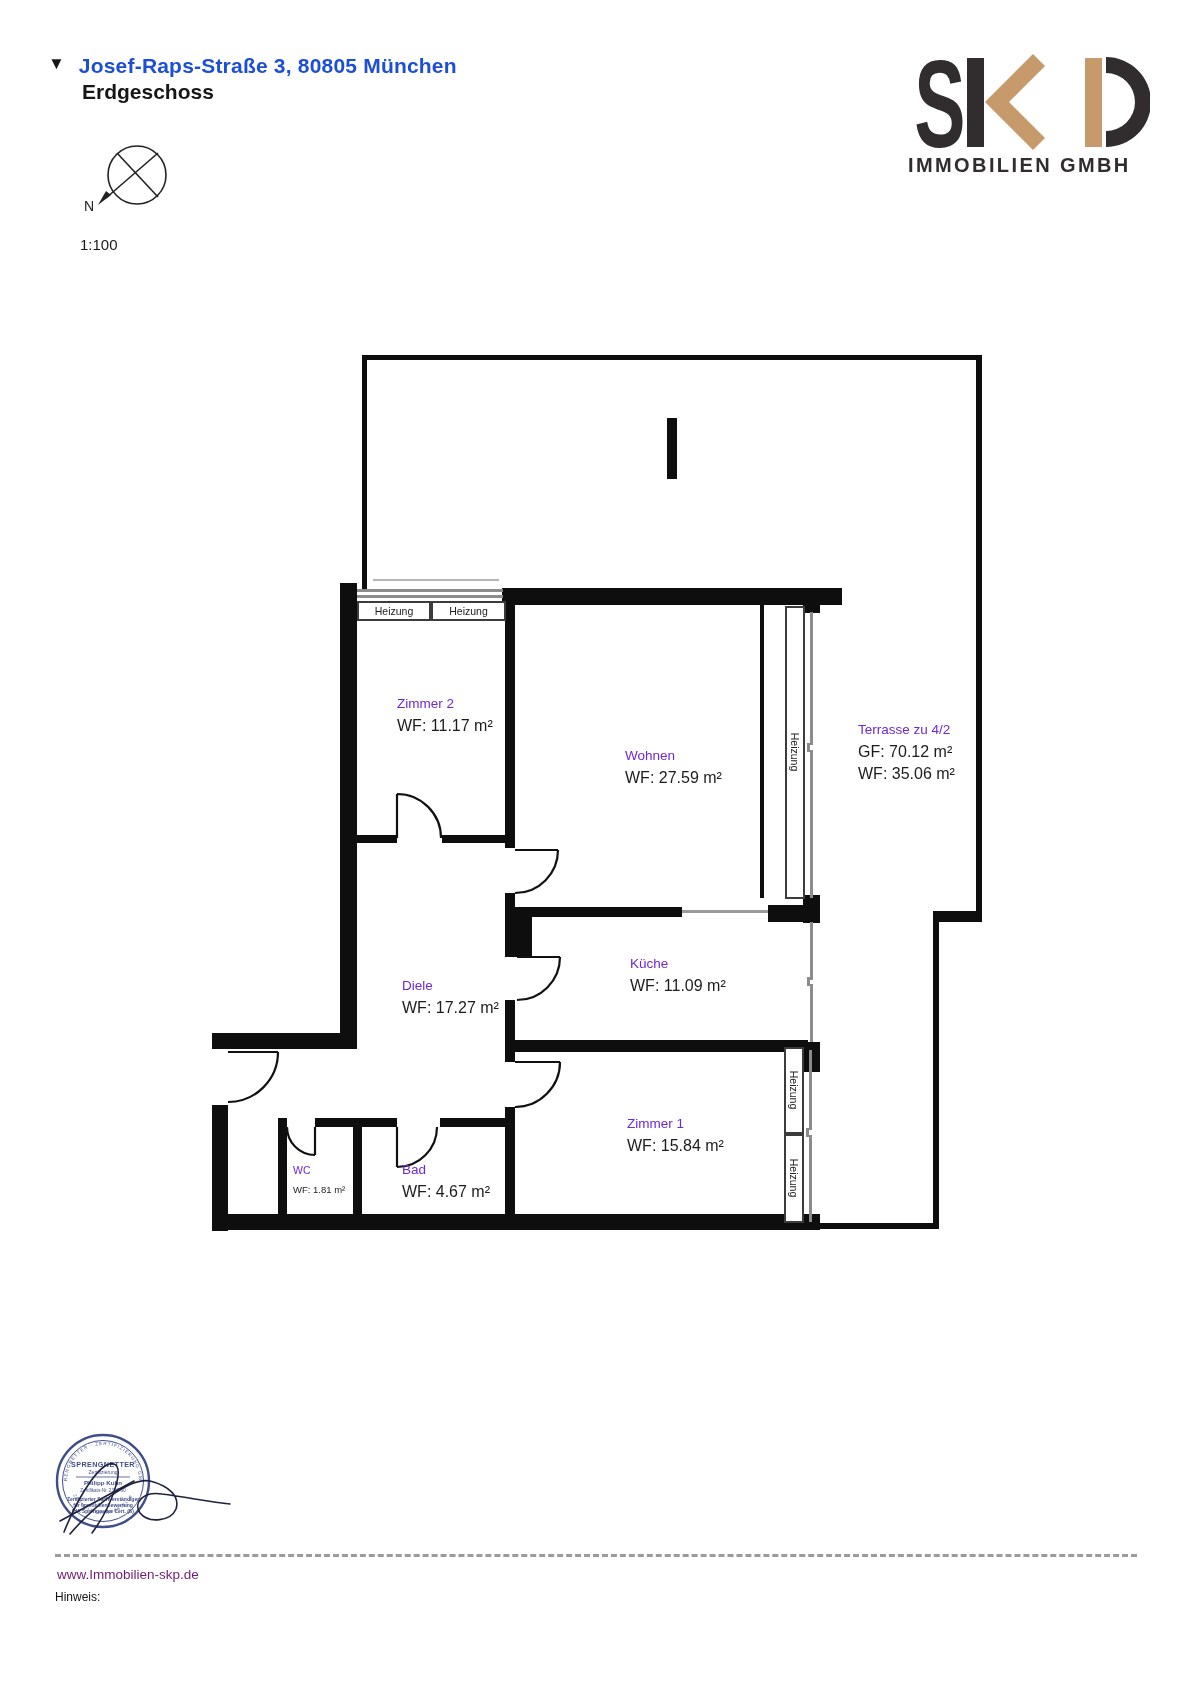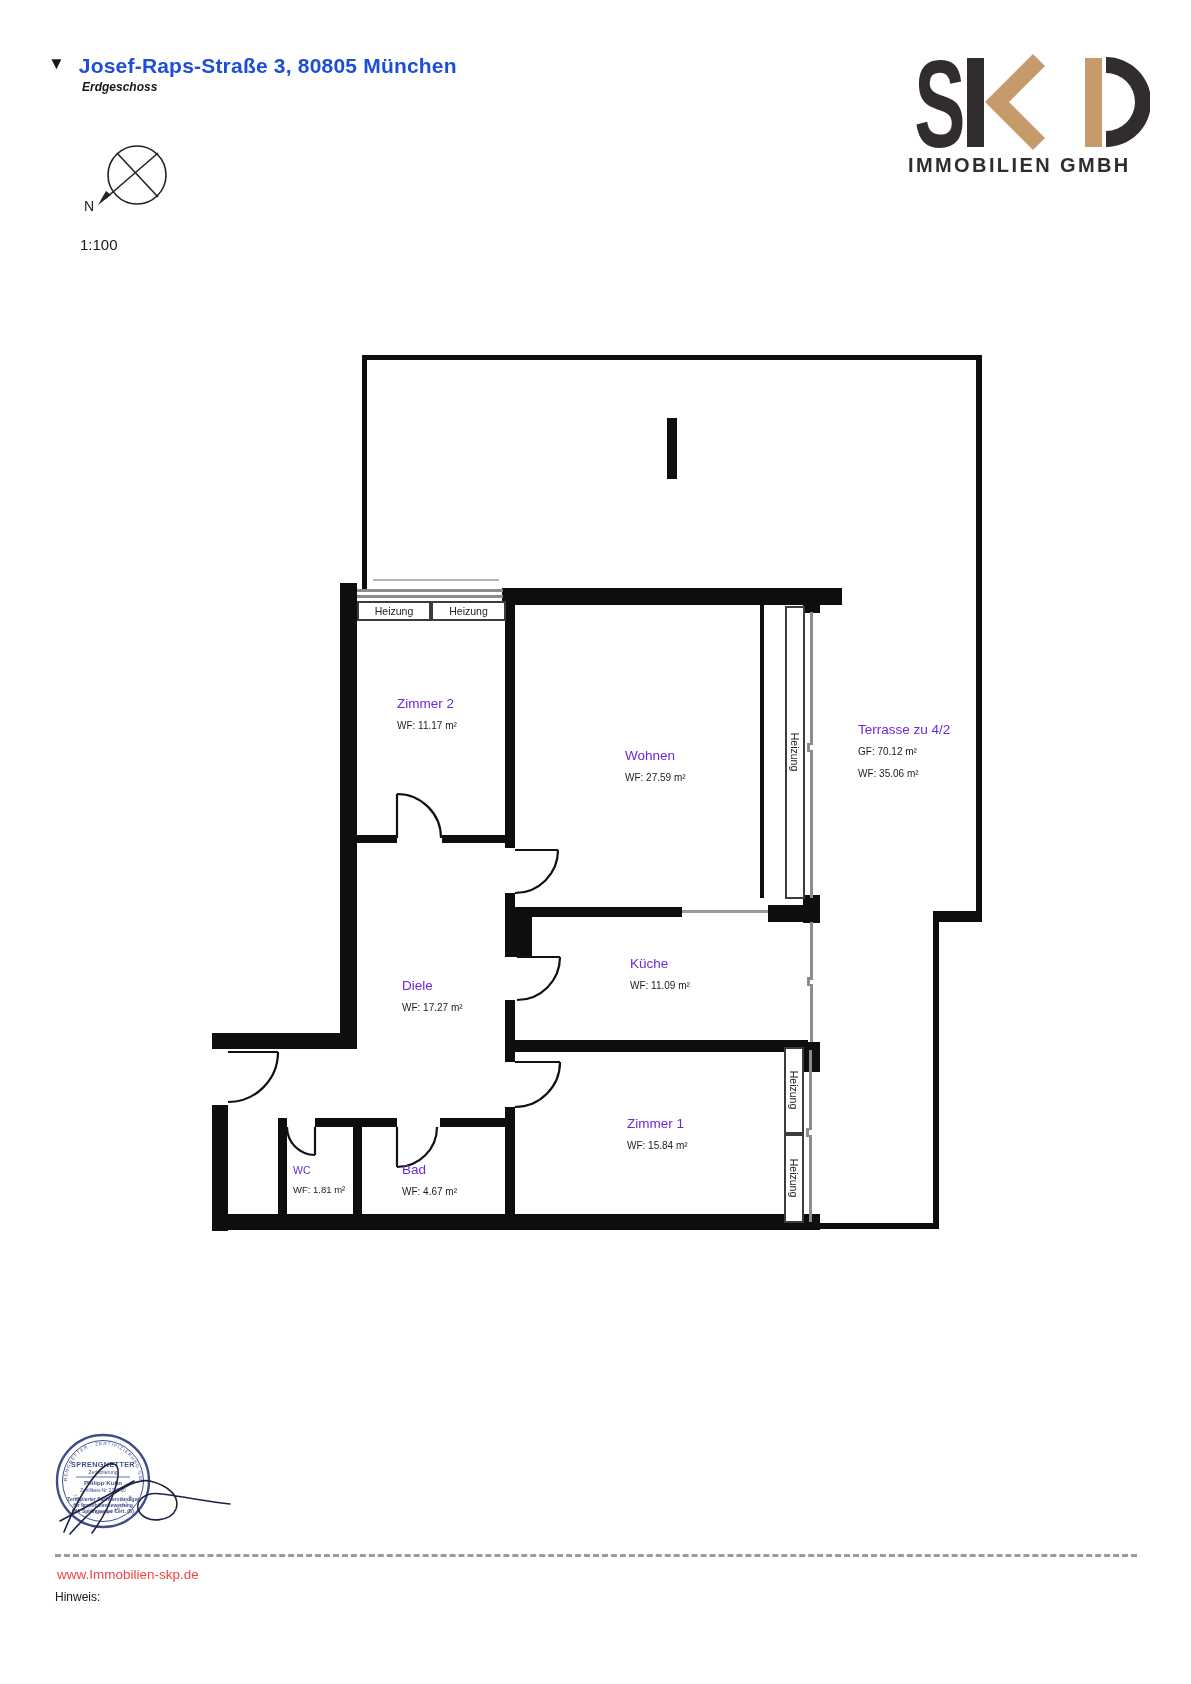--- a/index.html
+++ b/index.html
@@ -3,33 +3,33 @@
 <meta charset="utf-8">
 <style>
   html,body{margin:0;padding:0;background:#e8e8e8;}
   .page{position:relative;width:1191px;height:1684px;margin:0 auto;background:#ffffff;
         font-family:"Liberation Sans",sans-serif;color:#111;overflow:hidden;}
   .abs{position:absolute;}
   
   .title-row{left:48px;top:52px;display:flex;align-items:flex-start;}
   .tri{font-size:17px;line-height:24px;margin-right:14px;color:#161616;}
   .title{font-size:21px;font-weight:bold;line-height:27px;letter-spacing:.2px;color:#1d4ed8;}
-  .subtitle{left:82px;top:80px;font-size:12px;font-weight:bold;color:#161616;font-style:italic;}
+  .subtitle{left:82px;top:80px;font-size:21px;font-weight:bold;color:#161616;}
   .scale{left:80px;top:236px;font-size:15px;color:#1a1a1a;}
   
   .room{position:absolute;white-space:nowrap;}
   .room .rname{font-size:13.5px;font-weight:normal;color:#6d28d9;line-height:15px;}
-  .room .rarea{font-size:10px;color:#1c1c1c;line-height:15px;margin-top:7px;}
+  .room .rarea{font-size:16px;color:#1c1c1c;line-height:15px;margin-top:7px;}
   .room.small .rname{font-size:10.5px;}
   .room.small .rarea{font-size:9.5px;margin-top:4px;}
   .heiz{position:absolute;font-size:10.5px;color:#222;text-align:center;line-height:14px;}
   .heiz.vert{width:60px;height:14px;transform:rotate(90deg);}
   
   .dashline{left:55px;top:1554px;width:1082px;height:0;border-top:3px dashed #9b9b9b;}
-  .url{left:57px;top:1567px;font-size:13.5px;color:#ef4444;}
+  .url{left:57px;top:1567px;font-size:13.5px;color:#701a75;}
   .hinweis{left:55px;top:1590px;font-size:12px;color:#141414;}
   .note{left:55px;font-size:14.5px;color:#141414;white-space:nowrap;letter-spacing:.1px;}
   .n1{top:1612px;} .n2{top:1632px;}
 </style>
 </head>
 <body>
 
 <div class="page">
 
   <div class="abs title-row">

